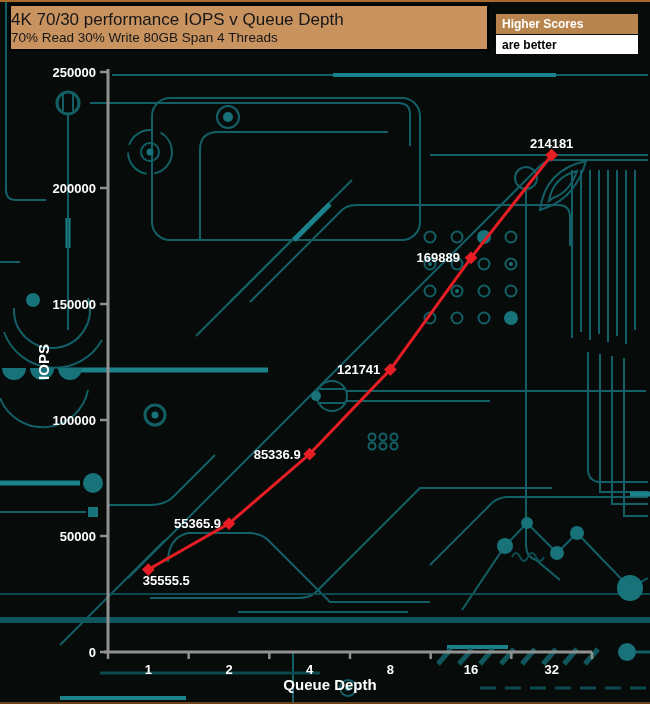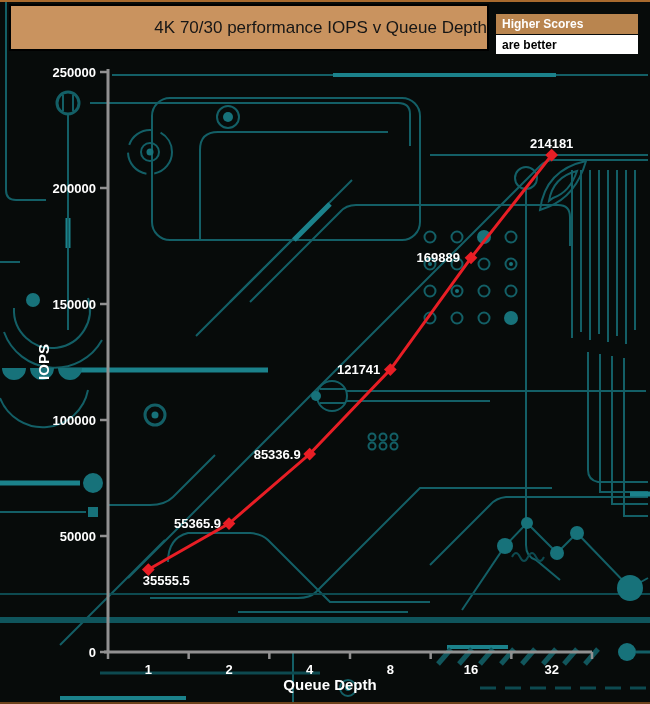--- a/index.html
+++ b/index.html
@@ -9,21 +9,21 @@
     background:#070b0a;
     font-family:"Liberation Sans", sans-serif;
   }
   .edge-top { position:absolute; left:0; top:0; width:650px; height:2px; background:#a86a2e; }
   .edge-bottom { position:absolute; left:0; top:702px; width:650px; height:2px; background:#6e431c; }
   svg.layer { position:absolute; left:0; top:0; }
   #chart text { font-family:"Liberation Sans", sans-serif; }
   .title-box {
     position:absolute; left:9px; top:4px; width:480px; height:47px;
     background:#c9935f; border:2px solid #000;
-    display:flex; flex-direction:column; align-items:flex-end; justify-content:center;
+    display:flex; flex-direction:column; align-items:flex-start; justify-content:center;
     color:#161616; text-align:center;
   }
   .title-box .main { font-size:17px; line-height:20px; }
   .title-box .sub  { font-size:13.5px; line-height:16px; }
   .note-box { position:absolute; left:496px; top:14px; width:142px; }
   .note-header {
     background:#b9854f; color:#fff; font-weight:bold; font-size:12px;
     padding:3px 6px 3px; height:20px;
   }
   .note-body {
@@ -206,18 +206,19 @@
     <text x="460" y="262.35751999999997" fill="#ffffff" font-size="13" font-weight="bold" text-anchor="end">169889</text>
     <rect x="547.1666666666667" y="150.60008" width="9" height="9" fill="#e81e25" transform="rotate(45 551.6666666666667 155.10008)"></rect>
     <text x="551.6666666666667" y="148.10008" fill="#ffffff" font-size="13" font-weight="bold" text-anchor="middle">214181</text>
   </svg>
 
 <div class="edge-top"></div>
 <div class="edge-bottom"></div>
 
 <div class="title-box">
   <div class="main">4K 70/30 performance IOPS v Queue Depth</div>
+  <div class="sub">70% Read 30% Write 80GB Span 4 Threads</div>
 </div>
 
 <div class="note-box">
   <div class="note-header">Higher Scores</div>
   <div class="note-body">are better</div>
 </div>
 
 </body></html>

